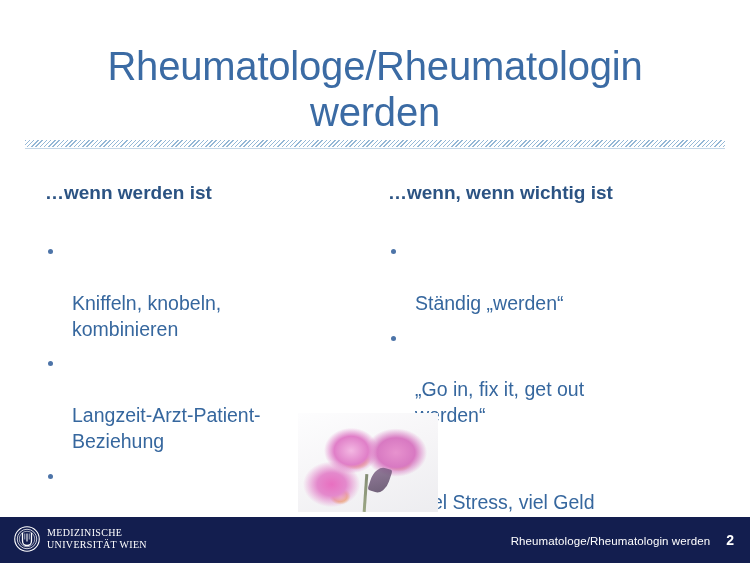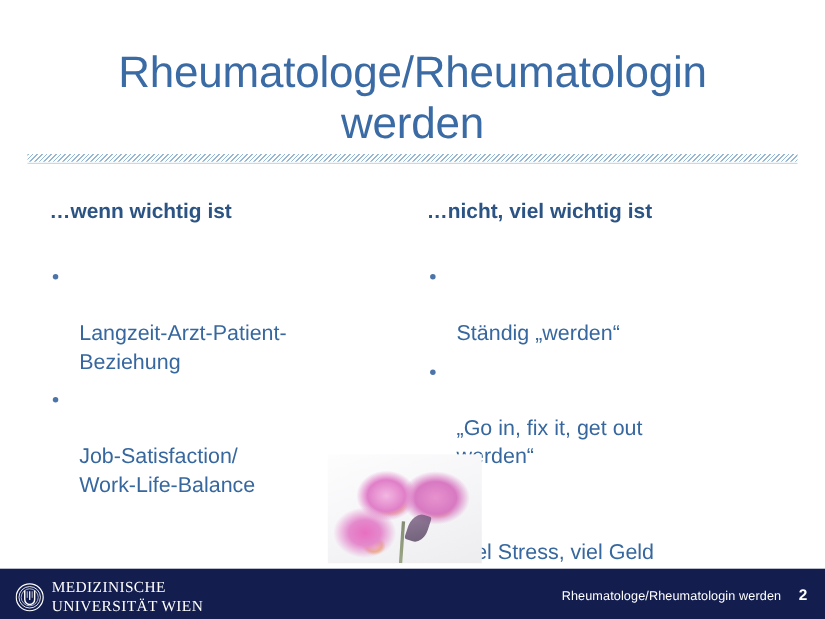--- a/index.html
+++ b/index.html
@@ -159,21 +159,21 @@
     left: 14px;
     top: 9px;
     display: flex;
     align-items: center;
     gap: 7px;
   }
   .brand-emblem { display: block; }
   .brand-text {
     font-family: "Liberation Serif", serif;
     color: #ffffff;
-    font-size: 14px;
+    font-size: 10px;
     line-height: 1.22;
     letter-spacing: 0.35px;
   }
   .brand-text span { display: block; white-space: nowrap; }
 
   .footer-right {
     position: absolute;
     right: 16px;
     top: 15px;
     display: flex;
@@ -198,37 +198,42 @@
 
   <h1 class="slide-title">Rheumatologe/Rheumatologin
 werden</h1>
 
   <div class="divider">
     <div class="hatch"></div>
     <div class="rule"></div>
   </div>
 
   <div class="column left">
-    <div class="col-heading">…wenn wichtig ist</div>
+    <div class="col-heading">…wenn werden ist</div>
     <ul class="bullet-list">
+      <li class="bullet-item">
+        <span class="dot"></span>
+        <span>Kniffeln, knobeln,
+kombinieren</span>
+      </li>
       <li class="bullet-item">
         <span class="dot"></span>
         <span>Langzeit-Arzt-Patient-
 Beziehung</span>
       </li>
       <li class="bullet-item">
         <span class="dot"></span>
         <span>Job-Satisfaction/
 Work-Life-Balance</span>
       </li>
     </ul>
   </div>
 
   <div class="column right">
-    <div class="col-heading">…nicht, viel wichtig ist</div>
+    <div class="col-heading">…wenn, wenn wichtig ist</div>
     <ul class="bullet-list">
       <li class="bullet-item">
         <span class="dot"></span>
         <span>Ständig „werden“</span>
       </li>
       <li class="bullet-item">
         <span class="dot"></span>
         <span>„Go in, fix it, get out
 werden“</span>
       </li>

